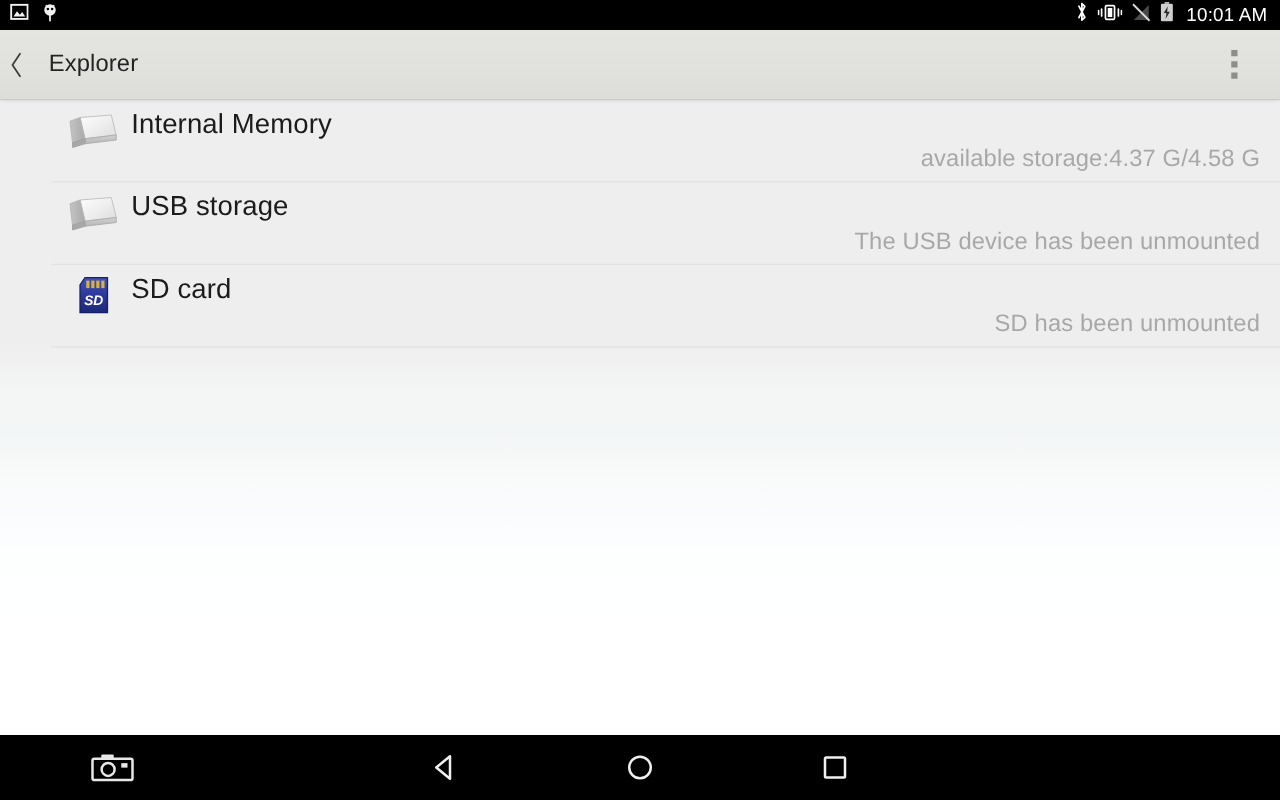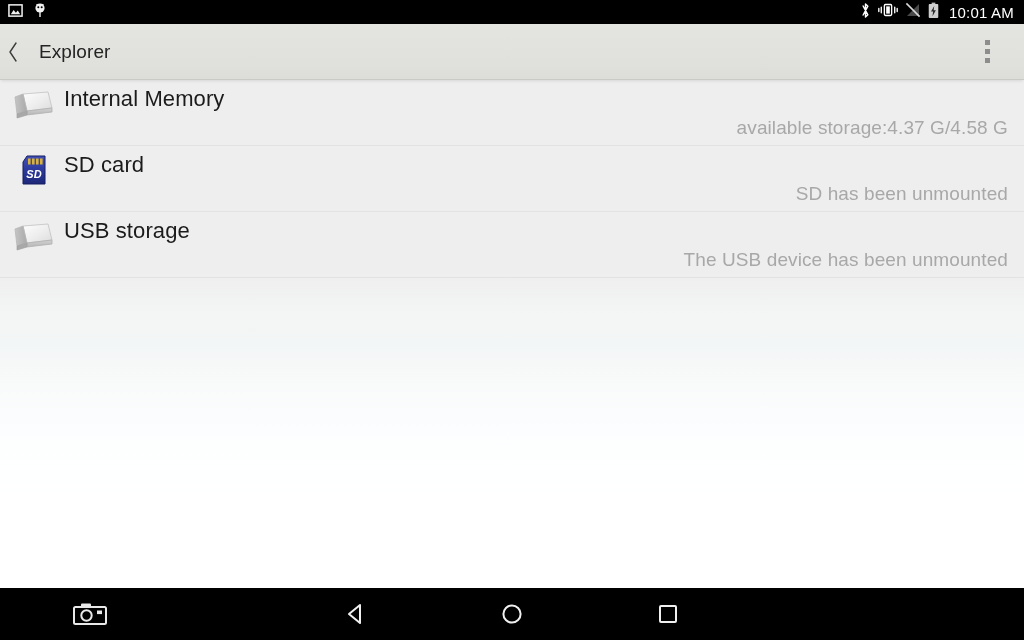--- a/index.html
+++ b/index.html
@@ -107,20 +107,21 @@
                 #eeeeee 0%,
                 #eeeeee 38%,
                 #f4f5f5 46%,
                 #f3f6f6 52%,
                 #f9fafa 60%,
                 #fbfcfd 66%,
                 #fdffff 72%,
                 #ffffff 82%,
                 #ffffff 100%);
     overflow: hidden;
+    padding-left: 41px;
   }
   .list-row {
     position: relative;
     height: 66px;
     box-sizing: border-box;
     border-bottom: 1px solid #e2e2e2;
     display: flex;
     align-items: flex-start;
     padding-left: 12px;
     cursor: pointer;
@@ -294,20 +295,35 @@
         </svg>
       </div>
       <div class="row-body">
         <span class="row-title">Internal Memory</span>
         <span class="row-sub">available storage:4.37 G/4.58 G</span>
       </div>
     </div>
 
     <div class="list-row">
       <div class="row-icon">
+        <svg class="drive-icon" width="40" height="34" viewBox="0 0 40 34">
+          <polygon points="9,6 34,4 38,20 13,23" fill="url(#gTop)" stroke="#c2c2c2" stroke-width="0.8"></polygon>
+          <polygon points="9,6 13,23 3,26 1,9" fill="url(#gSide)" stroke="#b8b8b8" stroke-width="0.8"></polygon>
+          <polygon points="13,23 38,20 38,24 13,27" fill="url(#gFront)" stroke="#b0b0b0" stroke-width="0.8"></polygon>
+          <polygon points="3,26 13,23 13,27 3,30" fill="#a8a8a8" stroke="#a0a0a0" stroke-width="0.7"></polygon>
+        </svg>
+      </div>
+      <div class="row-body">
+        <span class="row-title">USB storage</span>
+        <span class="row-sub">The USB device has been unmounted</span>
+      </div>
+    </div>
+
+    <div class="list-row">
+      <div class="row-icon">
         <svg class="sd-icon" width="30" height="34" viewBox="0 0 30 34">
           <defs>
             <linearGradient id="sdBlue" x1="0" y1="0" x2="0" y2="1">
               <stop offset="0%" stop-color="#4452b8"></stop>
               <stop offset="45%" stop-color="#2e3b9e"></stop>
               <stop offset="100%" stop-color="#1d2878"></stop>
             </linearGradient>
           </defs>
           <path d="M8 2 L26 2 L26 30 L4 30 L4 8 Z" fill="url(#sdBlue)" stroke="#151f63" stroke-width="1"></path>
           <rect x="9" y="4.5" width="2.6" height="6" fill="#d8b23a"></rect>
@@ -316,35 +332,20 @@
           <rect x="21" y="4.5" width="2.6" height="6" fill="#d8b23a"></rect>
           <text x="15" y="24" font-family="'Liberation Sans', sans-serif" font-size="11" font-weight="bold" font-style="italic" fill="#ffffff" text-anchor="middle">SD</text>
         </svg>
       </div>
       <div class="row-body">
         <span class="row-title">SD card</span>
         <span class="row-sub">SD has been unmounted</span>
       </div>
     </div>
 
-    <div class="list-row">
-      <div class="row-icon">
-        <svg class="drive-icon" width="40" height="34" viewBox="0 0 40 34">
-          <polygon points="9,6 34,4 38,20 13,23" fill="url(#gTop)" stroke="#c2c2c2" stroke-width="0.8"></polygon>
-          <polygon points="9,6 13,23 3,26 1,9" fill="url(#gSide)" stroke="#b8b8b8" stroke-width="0.8"></polygon>
-          <polygon points="13,23 38,20 38,24 13,27" fill="url(#gFront)" stroke="#b0b0b0" stroke-width="0.8"></polygon>
-          <polygon points="3,26 13,23 13,27 3,30" fill="#a8a8a8" stroke="#a0a0a0" stroke-width="0.7"></polygon>
-        </svg>
-      </div>
-      <div class="row-body">
-        <span class="row-title">USB storage</span>
-        <span class="row-sub">The USB device has been unmounted</span>
-      </div>
-    </div>
-
   </div>
 
   <div class="nav-bar">
     <div class="nav-screenshot">
       <svg width="36" height="26" viewBox="0 0 36 26">
         <rect x="2" y="6" width="32" height="17" rx="1.5" fill="none" stroke="#e8e8e8" stroke-width="2"></rect>
         <rect x="9" y="2.5" width="10" height="4.5" rx="1" fill="#e8e8e8"></rect>
         <circle cx="14.5" cy="14.5" r="5.2" fill="none" stroke="#e8e8e8" stroke-width="2"></circle>
         <rect x="25" y="9.5" width="5" height="3.6" fill="#e8e8e8"></rect>
       </svg>

